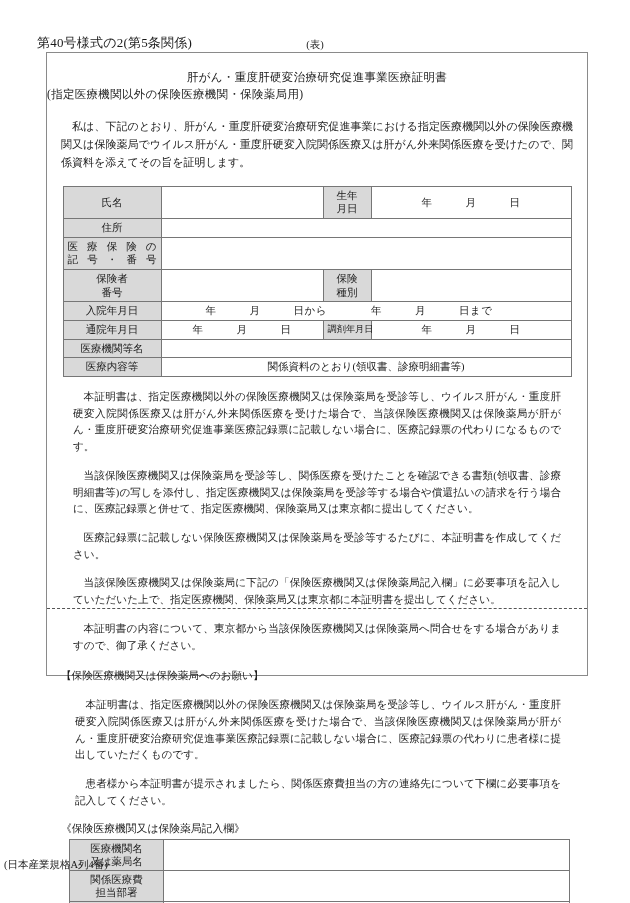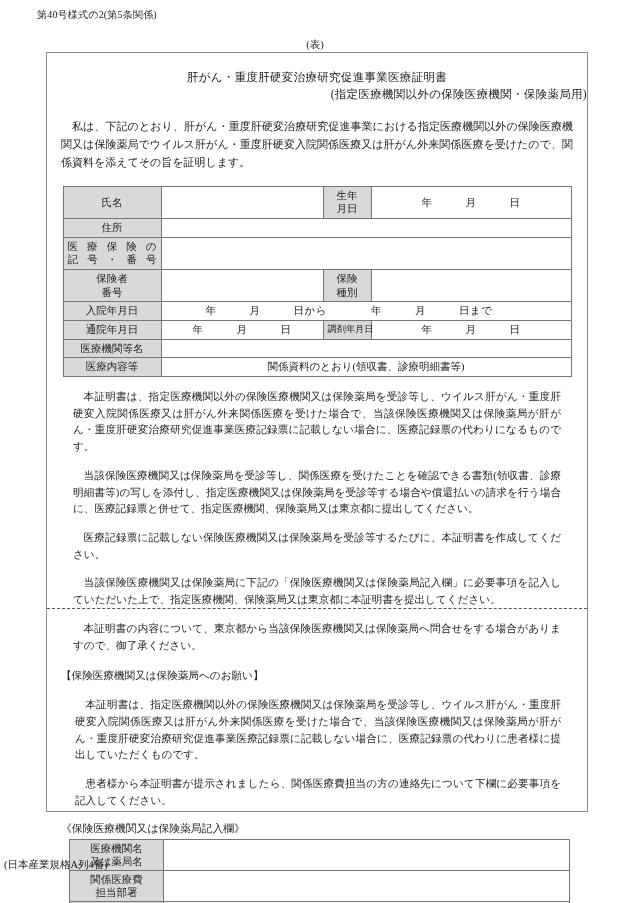--- a/index.html
+++ b/index.html
@@ -20,58 +20,58 @@
     position: absolute;
     left: 0; top: 0;
     width: 630px;
     height: 903px;
   }
 
   
   .form-no {
     position: absolute;
     left: 37px;
-    top: 8px;
-    font-size: 10px;
+    top: 34px;
+    font-size: 13px;
     letter-spacing: .2px;
     white-space: nowrap;
   }
 
   
   .omote {
     position: absolute;
     left: 0;
     top: 38px;
     width: 630px;
     text-align: center;
     font-size: 10.5px;
   }
 
   
   .outer {
     position: absolute;
     left: 46px;
     top: 52px;
     width: 542px;
-    height: 760px;
+    height: 624px;
     border: 1px solid #8a8a8a;
     box-sizing: border-box;
     background: #fff;
   }
 
   
   .doc-title {
     text-align: center;
     font-size: 11.5px;
     margin-top: 16px;
     letter-spacing: .3px;
     line-height: 1.45;
   }
   .doc-subtitle {
-    text-align: right;
+    text-align: left;
     font-size: 11.5px;
     letter-spacing: .3px;
     line-height: 1.45;
   }
 
   
   .intro {
     margin: 16px 14px 0 14px;
     font-size: 11px;
     line-height: 1.62;

